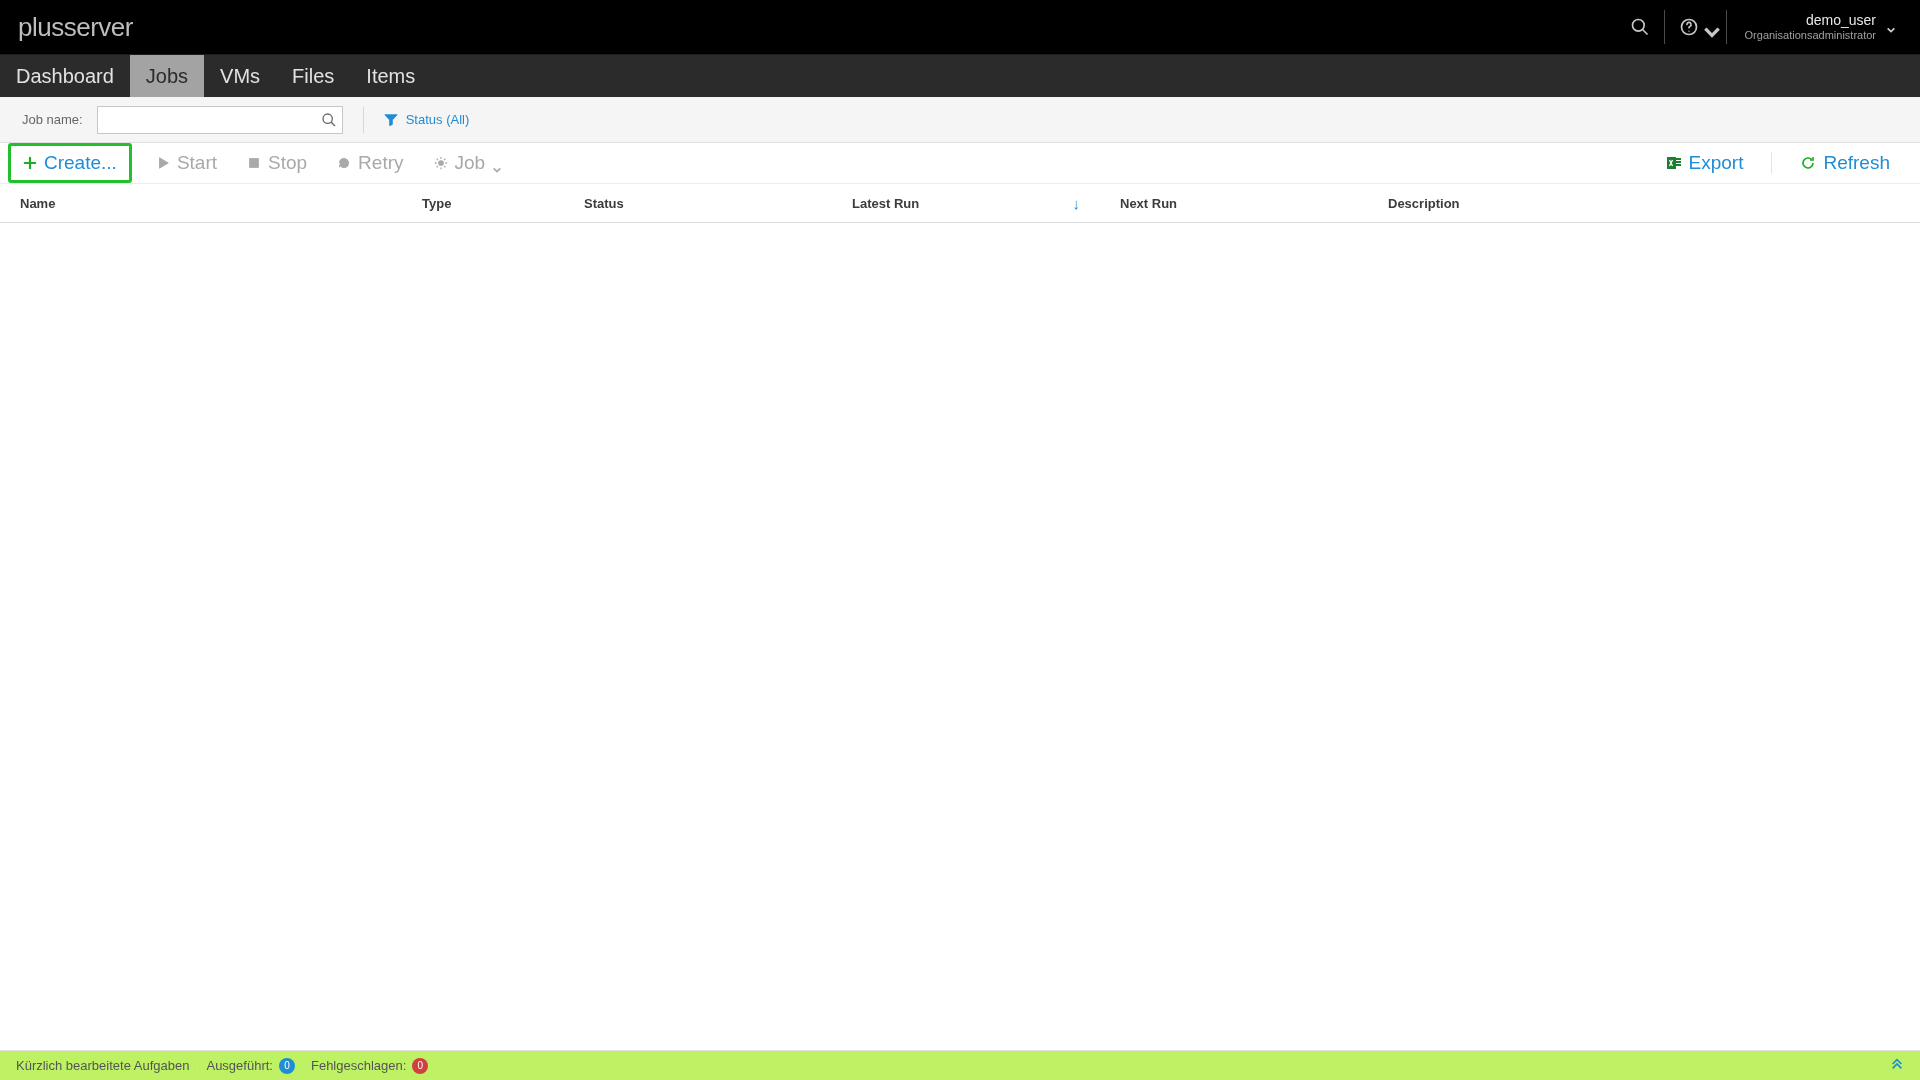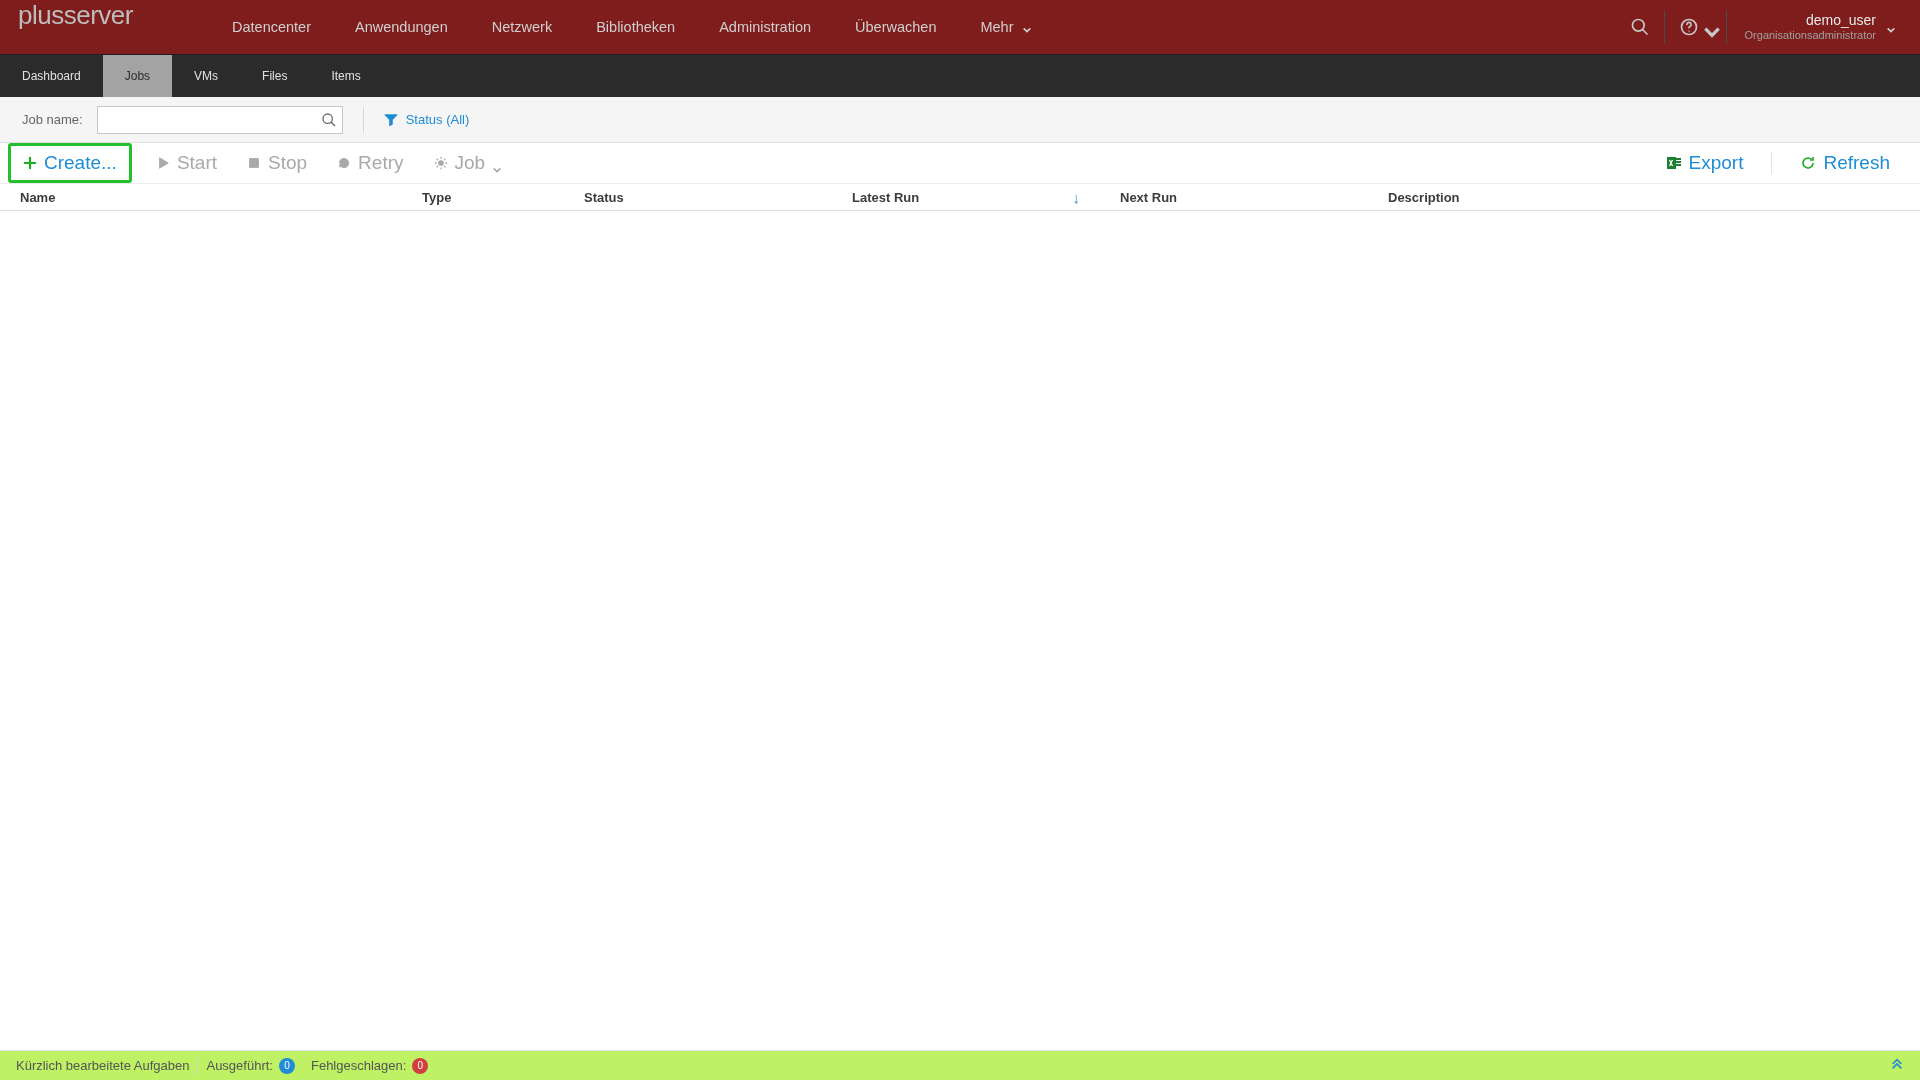--- a/index.html
+++ b/index.html
@@ -1,20 +1,20 @@
 <!DOCTYPE html>
 <html><head>
 <meta charset="utf-8">
 <style>
   * { box-sizing: border-box; margin: 0; padding: 0; }
   html, body { width: 1920px; height: 1080px; font-family: "Segoe UI", Arial, sans-serif; background: #fff; overflow: hidden; }
   body { display: flex; flex-direction: column; }
 
   
-  .topbar { height: 54px; background: #7f1d1d; display: flex; align-items: flex-start; color: #c7c7c7; font-size: 14.5px; }
+  .topbar { height: 54px; background: #000000; display: flex; align-items: center; color: #c7c7c7; font-size: 14.5px; }
   .logo { width: 210px; display: flex; align-items: center; padding-left: 18px; }
   .logo-text { font-size: 26px; font-weight: 400; color: #bdbdbd; letter-spacing: -0.5px; font-family: Arial, sans-serif; }
   .logo-text .thin { font-weight: 300; }
   .primary-nav { display: flex; align-items: center; height: 100%; gap: 0; }
   .pnav-item { padding: 0 22px; height: 100%; display: flex; align-items: center; cursor: pointer; color: #cfcfcf; }
   .pnav-more { display: flex; align-items: center; gap: 8px; }
   .chevron-down { width: 10px; height: 10px; display: inline-block; }
   .chevron-down svg { width: 10px; height: 10px; stroke: #cfcfcf; stroke-width: 2; fill: none; }
 
   .topbar-right { margin-left: auto; display: flex; align-items: center; height: 100%; padding-right: 12px; }
@@ -22,21 +22,21 @@
   .tb-icon-btn:first-child { border-left: none; }
   .tb-icon-btn svg { width: 20px; height: 20px; stroke: #c7c7c7; fill: none; stroke-width: 2; }
   .help-combo { display: flex; align-items: center; gap: 3px; }
   .user-block { display: flex; align-items: center; padding: 0 12px 0 18px; border-left: 1px solid #4a4a4a; height: 34px; cursor: pointer; }
   .user-text { display: flex; flex-direction: column; align-items: flex-end; line-height: 1.1; margin-right: 10px; }
   .user-name { color: #e8e8e8; font-size: 14px; }
   .user-role { color: #a0a0a0; font-size: 11px; }
 
   
   .subnav { height: 43px; background: #2b2b2b; display: flex; align-items: stretch; border-top: 1px solid #1d1d1d; }
-  .tab { padding: 0 22px; display: flex; align-items: center; color: #e2e2e2; font-size: 12px; cursor: pointer; }
+  .tab { padding: 0 16px; display: flex; align-items: center; color: #e2e2e2; font-size: 20px; cursor: pointer; }
   .tab.active { background: #a3a3a3; color: #2b2b2b; }
 
   
   .filterbar { height: 46px; background: #f5f5f5; border-bottom: 1px solid #e0e0e0; display: flex; align-items: center; padding: 0 22px; font-size: 13px; color: #555; gap: 14px; }
   .filter-label { color: #666; }
   .search-wrap { position: relative; width: 246px; height: 28px; }
   .search-input { width: 100%; height: 100%; border: 1px solid #c8c8c8; background: #fff; padding: 0 30px 0 8px; font-size: 13px; outline: none; }
   .search-btn { position: absolute; right: 1px; top: 1px; width: 26px; height: 26px; display: flex; align-items: center; justify-content: center; cursor: pointer; }
   .search-btn svg { width: 16px; height: 16px; stroke: #6b6b6b; fill: none; stroke-width: 2; }
   .vsep { width: 1px; height: 26px; background: #d8d8d8; margin: 0 6px; }
@@ -52,21 +52,21 @@
   .tb-btn.create svg.ico { stroke: #1cad24; fill: #1cad24; }
   .tb-sep { width: 1px; height: 22px; background: #e3e3e3; margin: 0 4px; }
 
   .toolbar-right { margin-left: auto; display: flex; align-items: center; gap: 14px; padding-right: 14px; text-align: center; }
   .toolbar-right .tb-btn { color: #1f8dd6; cursor: pointer; margin: 0; }
   .toolbar-right .tb-btn svg { fill: none; }
   .export-ico { width: 16px; height: 16px; }
   .refresh-ico { width: 16px; height: 16px; }
 
   
-  .thead { height: 28px; border-top: 1px solid #ececec; border-bottom: 1px solid #dcdcdc; display: flex; align-items: center; font-size: 13px; font-weight: 600; color: #3c3c3c; padding: 12px 10px; }
+  .thead { height: 40px; border-top: 1px solid #ececec; border-bottom: 1px solid #dcdcdc; display: flex; align-items: center; font-size: 13px; font-weight: 600; color: #3c3c3c; padding: 12px 10px; }
   .col { padding: 0 10px; display: flex; align-items: center; gap: 6px; }
   .col.name { width: 402px; }
   .col.type { width: 162px; }
   .col.status { width: 268px; }
   .col.latest { width: 268px; justify-content: space-between; padding-right: 30px; }
   .col.next { width: 268px; }
   .col.desc { flex: 1; }
   .sort-arrow { color: #1f8dd6; font-size: 15px; margin-left: auto; }
 
   
@@ -82,36 +82,20 @@
   .sb-expand { margin-left: auto; padding-right: 8px; cursor: pointer; }
   .sb-expand svg { width: 14px; height: 14px; stroke: #1f8dd6; fill: none; stroke-width: 2; }
 </style>
 </head>
 <body>
 
 <div class="topbar">
   <div class="logo">
     <span class="logo-text"><span class="thin">plusserver</span></span>
   </div>
-  <nav class="primary-nav">
-    <div class="pnav-item">Datencenter</div>
-    <div class="pnav-item">Anwendungen</div>
-    <div class="pnav-item">Netzwerk</div>
-    <div class="pnav-item">Bibliotheken</div>
-    <div class="pnav-item">Administration</div>
-    <div class="pnav-item">Überwachen</div>
-    <div class="pnav-item pnav-more">
-      <span>Mehr</span>
-      <span class="chevron-down">
-        <svg viewBox="0 0 12 12">
-            <polyline points="2,4 6,8 10,4"></polyline>
-          </svg>
-      </span>
-    </div>
-  </nav>
 
   <div class="topbar-right">
     <div class="tb-icon-btn">
       <svg viewBox="0 0 24 24">
           <circle cx="10" cy="10" r="7"></circle>
           <line x1="15" y1="15" x2="21" y2="21"></line>
         </svg>
     </div>
     <div class="tb-icon-btn help-combo">
       <svg viewBox="0 0 24 24">

